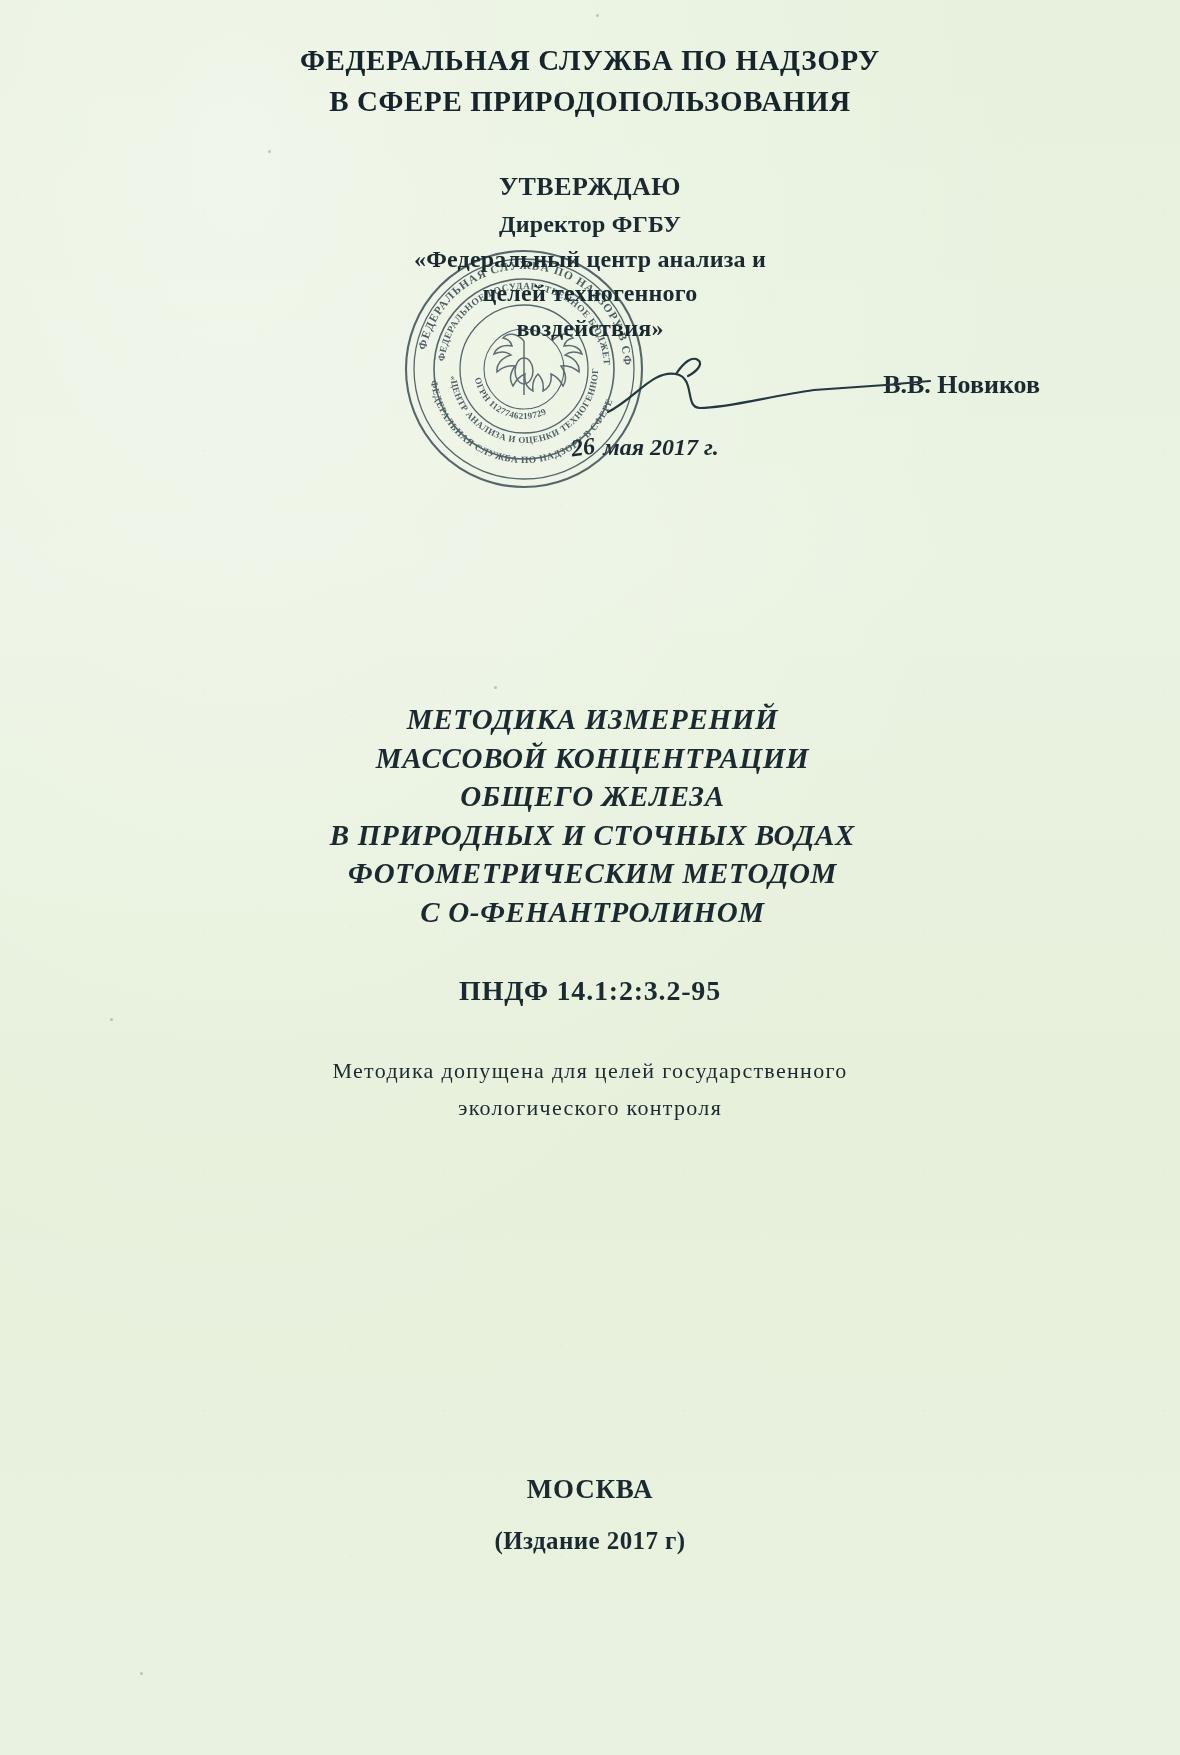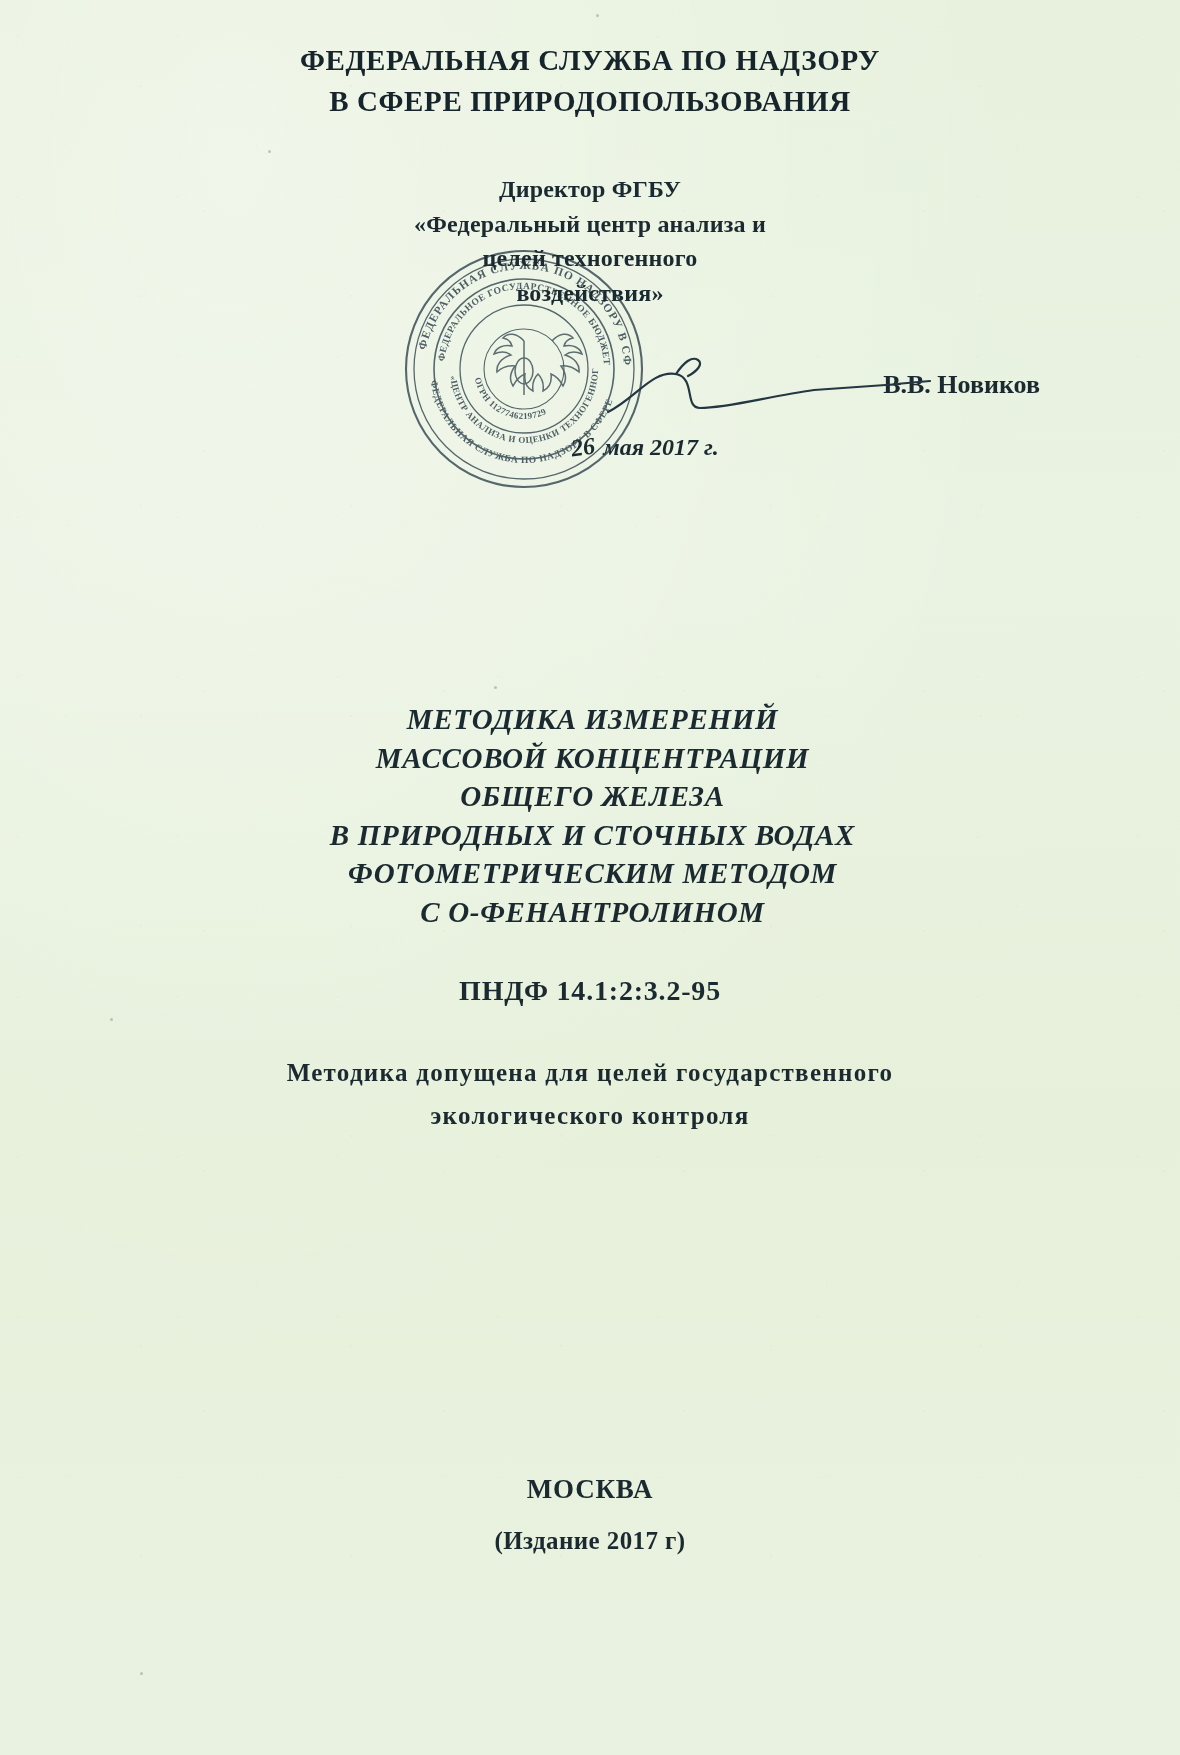--- a/index.html
+++ b/index.html
@@ -149,22 +149,22 @@
     text-align: center;
     font-weight: bold;
     font-size: 28px;
     letter-spacing: 0.8px;
   }
   .note {
     position: absolute;
     top: 1052px;
     left: 0; right: 0;
     text-align: center;
-    font-weight: bold;
-    font-size: 25px;
+    font-weight: normal;
+    font-size: 22px;
     line-height: 1.7;
     letter-spacing: 1.3px;
   }
 
   .footer {
     position: absolute;
     bottom: 46px;
     left: 0; right: 0;
     text-align: center;
   }
@@ -194,20 +194,21 @@
 <div class="page">
 
   <div class="grain"></div>
 
   <div class="agency">
     <div>ФЕДЕРАЛЬНАЯ СЛУЖБА ПО НАДЗОРУ</div>
     <div>В СФЕРЕ ПРИРОДОПОЛЬЗОВАНИЯ</div>
   </div>
 
   <div class="approve-block">
+    <div class="approve-title">УТВЕРЖДАЮ</div>
     <div class="approve-line">Директор ФГБУ</div>
     <div class="approve-line approve-org">«Федеральный центр анализа и</div>
     <div class="approve-line approve-org">целей техногенного</div>
     <div class="approve-line approve-org">воздействия»</div>
   </div>
 
   <div class="stamp">
     <svg width="248" height="248" viewBox="0 0 248 248" aria-hidden="true">
       <defs>
         <path id="arcOuterTop" d="M 24,124 A 100,100 0 0 1 224,124"></path>

